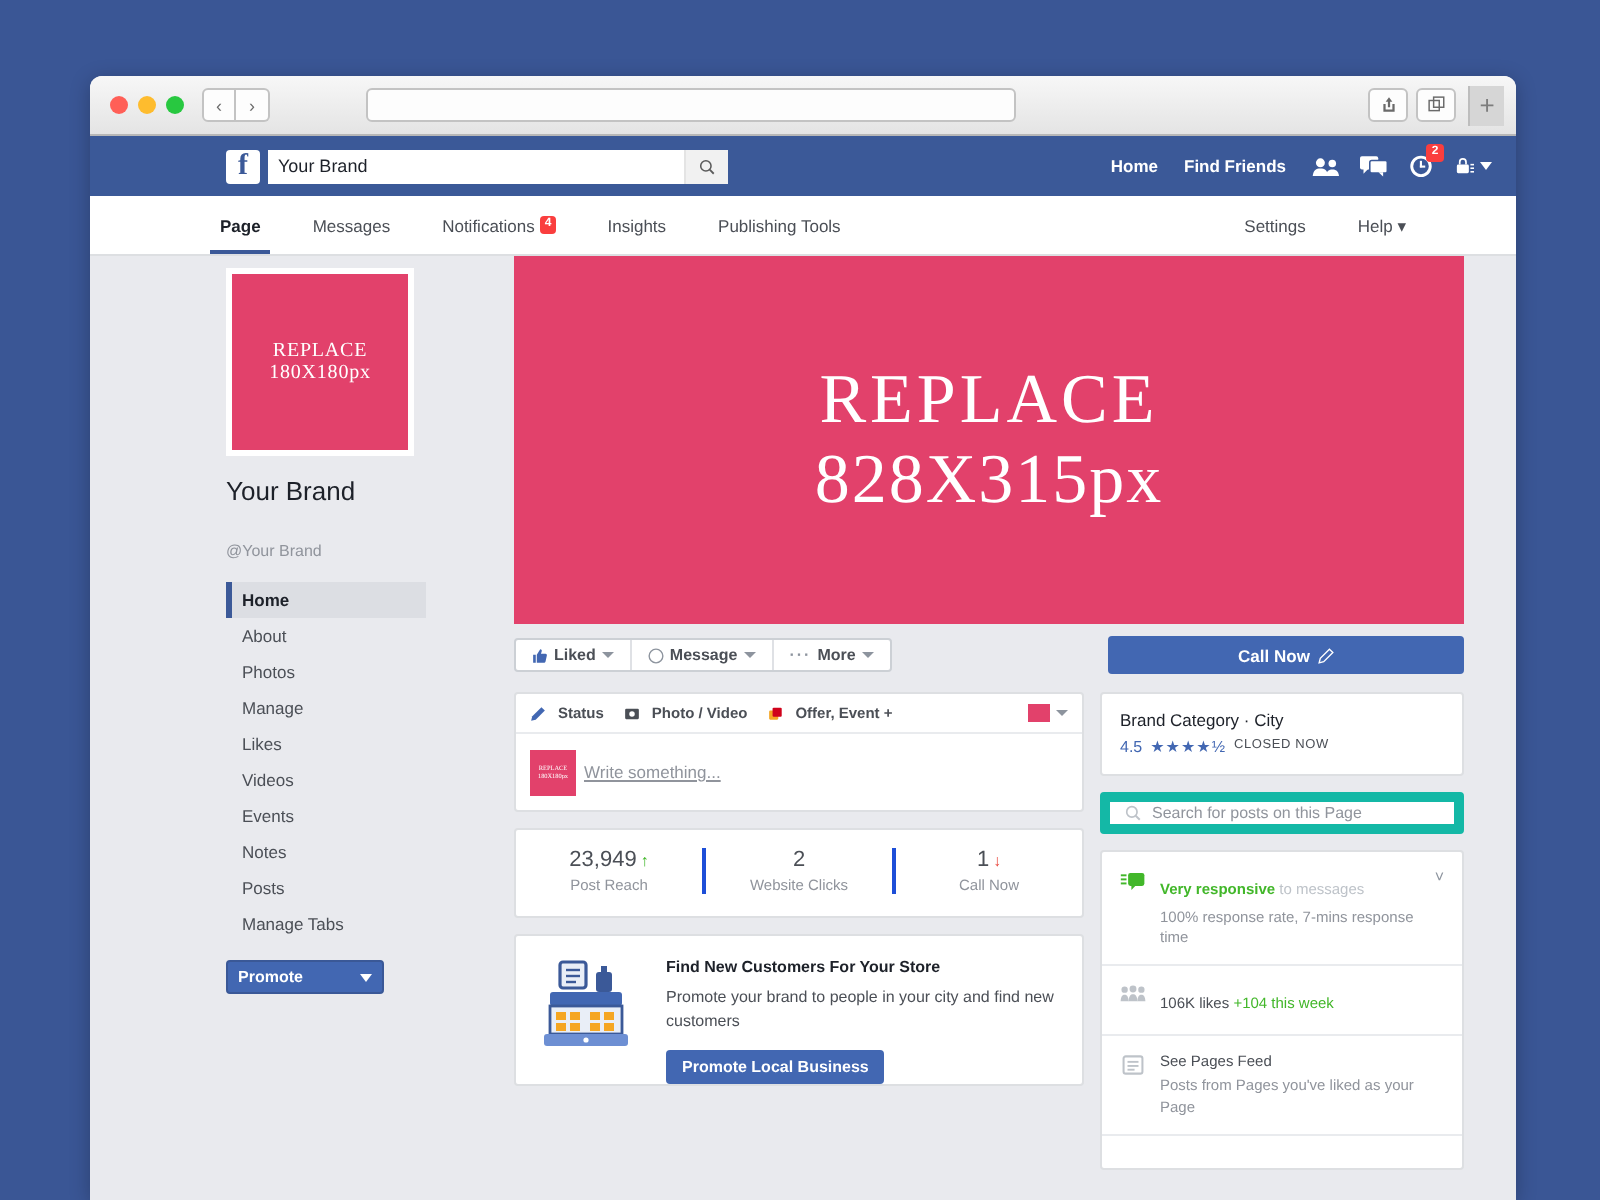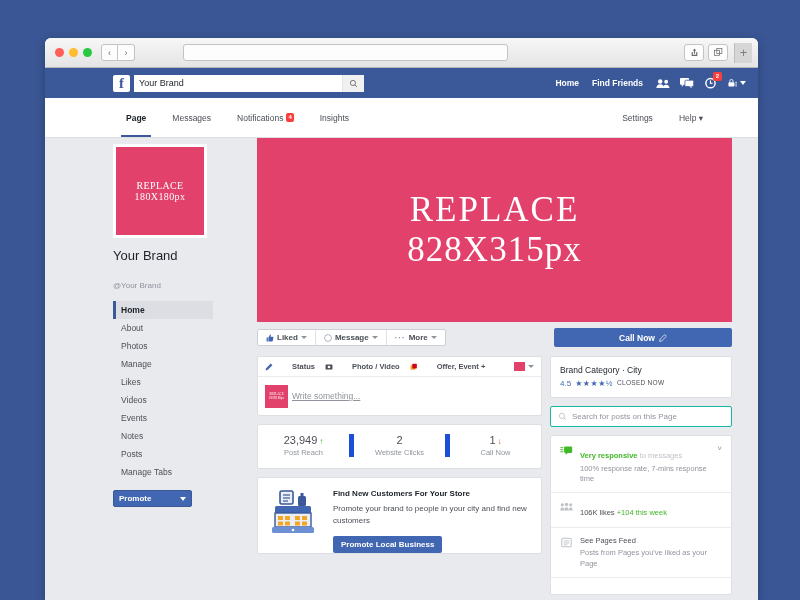--- a/index.html
+++ b/index.html
@@ -90,22 +90,22 @@
   .badge {
     position: absolute; top: -5px; right: -5px;
     background: #fa3e3e; color: #fff; font-size: 6px; font-weight: bold;
     min-width: 9px; height: 9px; line-height: 9px; text-align: center;
     border-radius: 2px; padding: 0 1px;
   }
   .caret-w { width: 0; height: 0; border-left: 3.5px solid transparent; border-right: 3.5px solid transparent; border-top: 4px solid #fff; }
 
   
   .page-tabs {
-    height: 40px; background: #fff; border-bottom: 1px solid #dddfe2;
-    display: flex; align-items: stretch; position: relative; padding-left: 68px;
+    height: 30px; background: #fff; border-bottom: 1px solid #dddfe2;
+    display: flex; align-items: stretch; position: relative; padding-left: 52px;
   }
   .ptab {
     display: flex; align-items: center; font-size: 8.5px; color: #4b4f56;
     padding: 0 13px; position: relative; white-space: nowrap;
   }
   .ptab.active { color: #1d2129; font-weight: bold; }
   .ptab.active:after {
     content: ""; position: absolute; left: 8px; right: 8px; bottom: 0;
     height: 2px; background: #3b5998;
   }
@@ -174,41 +174,41 @@
   }
 
   
   .col-left { position: absolute; left: 212px; top: 218px; width: 285px; }
   .card { background: #fff; border: 1px solid #dddfe2; border-radius: 2px; margin-bottom: 8px; }
 
   .composer-tabs {
     display: flex; align-items: center; padding: 5px 7px;
     border-bottom: 1px solid #e9ebee; position: relative;
   }
-  .ctab { display: flex; align-items: center; gap: 19px; font-size: 7.5px; color: #4b4f56; font-weight: bold; margin-right: 10px; }
+  .ctab { display: flex; align-items: center; gap: 6px; font-size: 7.5px; color: #4b4f56; font-weight: bold; margin-right: 10px; }
   .audience { position: absolute; right: 7px; display: flex; align-items: center; gap: 3px; }
   .aud-swatch { width: 11px; height: 9px; background: #e2416b; }
   .caret-g { width: 0; height: 0; border-left: 3px solid transparent; border-right: 3px solid transparent; border-top: 3.5px solid #8d949e; }
   .composer-body { display: flex; align-items: center; padding: 8px 7px; height: 38px; }
   .mini-pfp {
     width: 23px; height: 23px; background: #e2416b; color: #fff;
     font-size: 3.2px; display: flex; flex-direction: column;
     align-items: center; justify-content: center;
     font-family: "Liberation Serif", serif; line-height: 1.4;
   }
   .composer-ph { font-size: 8.5px; color: #90949c; margin-left: 4px; text-decoration: underline; }
 
   .card-head {
     display: flex; align-items: center; justify-content: space-between;
     padding: 7px 9px; border-bottom: 1px solid #e9ebee;
   }
   .card-title { font-size: 9px; font-weight: bold; color: #1d2129; }
   .see-all { font-size: 7.5px; color: #90949c; }
   .stats { display: flex; padding: 9px 0 11px; }
-  .stat { flex: 1; text-align: center; border-right: 5px solid #1d4ed8; }
+  .stat { flex: 1; text-align: center; border-right: 2px solid #1d4ed8; }
   .stat:last-child { border-right: none; }
   .stat-v { font-size: 11px; color: #4b4f56; display: flex; align-items: baseline; justify-content: center; gap: 2px; }
   .arrow-up { color: #42b72a; font-size: 8px; }
   .arrow-dn { color: #e8443a; font-size: 8px; }
   .stat-l { font-size: 7.5px; color: #90949c; margin-top: 2px; }
 
   .promo-card { display: flex; padding: 11px 9px 0; gap: 10px; align-items: flex-start; }
   .promo-txt { flex: 1; }
   .promo-title { font-size: 8px; font-weight: bold; color: #1d2129; margin-bottom: 5px; }
   .promo-desc { font-size: 8px; color: #4b4f56; line-height: 1.45; margin-bottom: 7px; }
@@ -219,21 +219,21 @@
 
   
   .col-right { position: absolute; left: 505px; top: 218px; width: 182px; }
   .cat-card { padding: 8px 9px 9px; }
   .cat-name { font-size: 8.5px; color: #1d2129; margin-bottom: 4px; }
   .rating-row { display: flex; align-items: flex-start; gap: 4px; }
   .rating-num { font-size: 8px; color: #4267b2; }
   .stars { color: #4267b2; font-size: 8px; letter-spacing: .5px; }
   .closed { font-size: 6.5px; color: #4b4f56; letter-spacing: .3px; }
   .search-posts {
-    height: 21px; background: #fff; border: 1px solid #14b8a6; border-radius: 2px;
+    height: 21px; background: #fff; border: 5px solid #14b8a6; border-radius: 2px;
     display: flex; align-items: center; padding: 0 7px; gap: 5px; margin-bottom: 8px;
   }
   .search-posts .ph { font-size: 8px; color: #90949c; }
   .rlist-item {
     display: flex; align-items: flex-start; gap: 7px;
     padding: 8px 9px; border-bottom: 1px solid #e9ebee;
   }
   .rlist-item:last-child { border-bottom: none; }
   .rl-ic { width: 13px; flex: none; display: flex; justify-content: center; padding-top: 1px; color: #bec3c9; }
   .rl-body { flex: 1; }
@@ -336,20 +336,23 @@
       </div>
       <div class="ptab">
         <span>Messages</span>
       </div>
       <div class="ptab">
         <span>Notifications</span>
         <span class="tab-badge">4</span>
       </div>
       <div class="ptab">
         <span>Insights</span>
+      </div>
+      <div class="ptab">
+        <span>Publishing Tools</span>
       </div>
       <div class="page-tabs-right">
         <div class="ptab">Settings</div>
         <div class="ptab">Help ▾</div>
       </div>
     </div>
 
     <div class="page-body">
 
       <div class="sidebar">

